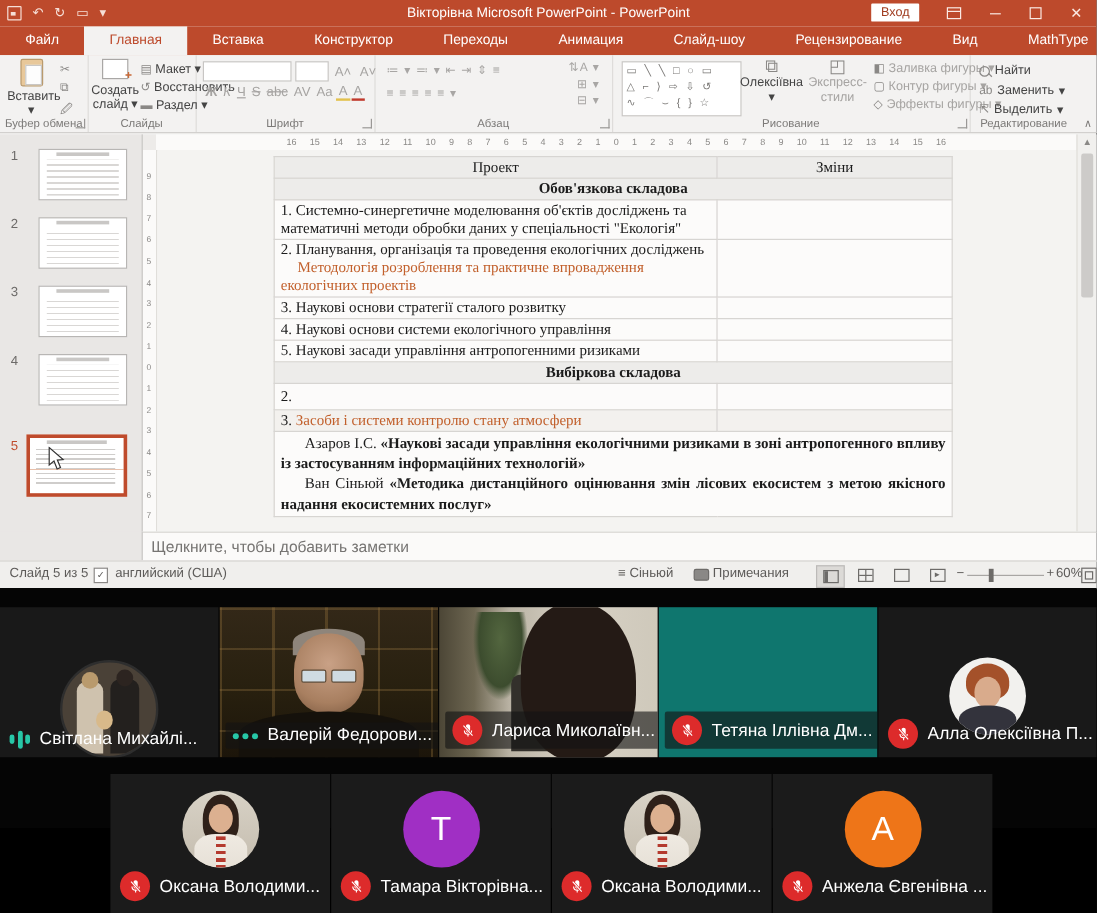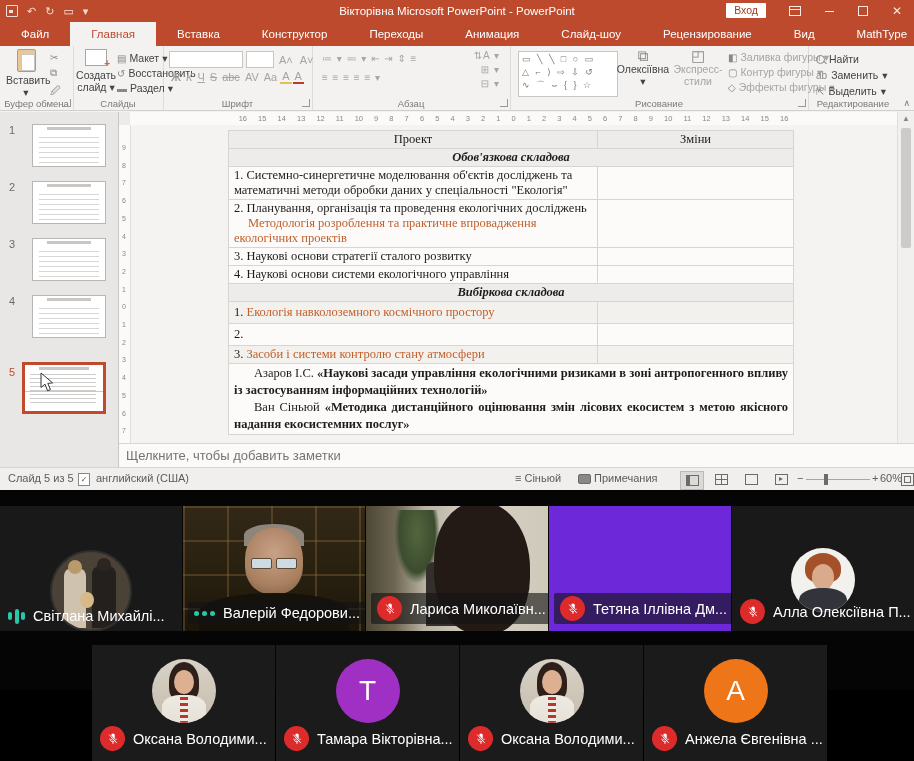--- a/index.html
+++ b/index.html
@@ -72,21 +72,21 @@
   .tnum{position:absolute;left:9px;font-size:11px;color:#6d6b69;}
   .thumb.sel{left:22px;width:78px;height:46px;border:3px solid #bf4b2c;
          background-image:repeating-linear-gradient(180deg,transparent 0 3px,#cfcdcb 3px 4px),linear-gradient(180deg,transparent 26px,#e7c0ab 26px 27px,transparent 27px);
          background-size:66px 34px,100% 100%;background-position:5px 6px,0 0;}
   .canvas{position:absolute;left:131px;top:125px;width:766px;height:318px;background:#f4f3f1;overflow:hidden;}
   
   .stable{position:absolute;left:97px;top:5px;width:565px;font-family:"Liberation Serif",serif;color:#1c1c1c;
           border-collapse:collapse;table-layout:fixed;}
   .stable td{border:1px solid #d7d5d2;font-size:12.5px;padding:1px 5px;vertical-align:top;background:#fcfbfa;}
   .stable .hed{background:#edecea;text-align:center;}
-  .stable .sec{background:#edecea;text-align:center;font-weight:bold;font-style:italic;}
+  .stable .sec{background:#edecea;text-align:center;font-weight:bold;}
   .stable .shaded{background:#f3f1ee;}
   .orange{color:#c2602c;}
   .thesis{font-size:12.8px;line-height:1.36;text-align:justify;}
   .thesis p{margin:0;text-indent:20px;}
   .thesis .tb{font-weight:bold;}
   .scrollbar{position:absolute;left:897px;top:112px;width:17px;height:331px;background:#f1f0ee;border-left:1px solid #e0deda;}
   .scrollbar .arr{position:absolute;left:4px;color:#8a8886;font-size:8px;}
   .scrollbar .sthumb{position:absolute;left:3px;top:16px;width:10px;height:120px;background:#cdcbc9;border-radius:2px;}
   .navbtns{position:absolute;left:899px;top:445px;width:14px;color:#8a8886;font-size:8px;line-height:10px;text-align:center;}
   
@@ -143,21 +143,21 @@
   .vid-man .gl i{width:19px;height:9px;background:#cfdbe2;border:1px solid #5d4a36;border-radius:2px;}
   .vid-man .body{position:absolute;left:50%;bottom:0;transform:translateX(-50%);width:150px;height:38px;
      border-radius:50% 50% 0 0;background:#15110b;}
   .vid-wom{background:linear-gradient(90deg,#4c4636 0%,#6e6752 16%,#b9b2a3 32%,#d7d1c5 60%,#cfc9bb 100%);}
   .vid-wom .plant{position:absolute;left:28px;top:4px;width:46px;height:74px;
      background:radial-gradient(ellipse at 50% 30%,#53663f 0%,#3c4c2e 55%,transparent 70%);}
   .vid-wom .chair{position:absolute;left:60px;top:56px;width:58px;height:64px;border-radius:8px 14px 0 0;background:#33302b;}
   .vid-wom .hair{position:absolute;right:18px;top:-4px;width:96px;height:132px;border-radius:44% 50% 42% 46%;background:#241a15;}
   .vid-wom .face{position:absolute;right:72px;top:34px;width:34px;height:48px;border-radius:48%;
      background:linear-gradient(100deg,#dcb294 0%,#c79878 80%);}
-  .tile-orange{background:#6d28d9;}
+  .tile-orange{background:#0f766e;}
   .ava-alla{position:absolute;left:50%;top:42px;transform:translateX(-50%);width:64px;height:64px;border-radius:50%;
             background:#f2f1ee;overflow:hidden;}
   .ava-alla .hair{position:absolute;left:14px;top:5px;width:36px;height:30px;border-radius:50% 50% 40% 40%;background:#a4512a;}
   .ava-alla .face{position:absolute;left:21px;top:16px;width:22px;height:26px;border-radius:50%;background:#d9ab8c;}
   .ava-alla .body{position:absolute;left:8px;top:40px;width:48px;height:26px;border-radius:45% 45% 0 0;background:#33333c;}
   
   .tile2{position:absolute;top:155px;width:183px;height:116px;background:#1b1b1b;}
   .tile2 .namebar{bottom:10px;}
   .ava-ok{position:absolute;left:50%;top:14px;transform:translateX(-50%);width:64px;height:64px;border-radius:50%;
           background:linear-gradient(180deg,#d8d2c6 0%,#c4bcae 100%);overflow:hidden;}
@@ -424,28 +424,26 @@
         </tr>
         <tr>
               <td>3.  Наукові основи стратегії сталого розвитку</td>
               <td></td>
             </tr>
         <tr>
               <td>4.  Наукові основи системи екологічного управління</td>
               <td></td>
             </tr>
         <tr>
+              <td>5. Наукові засади управління антропогенними ризиками</td>
+              <td></td>
+            </tr>
+        <tr>
               <td class="sec" colspan="2">Вибіркова складова</td>
             </tr>
-        <tr>
-          <td class="shaded" style="padding-top:3px;padding-bottom:3px;">
-            <span>1.</span> <span class="orange">Екологія навколоземного космічного простору</span>
-          </td>
-              <td class="shaded"></td>
-        </tr>
         <tr>
               <td style="padding-top:3px;padding-bottom:3px;">2.</td>
               <td></td>
             </tr>
         <tr>
           <td class="shaded">
             <span>3.</span> <span class="orange">Засоби і системи  контролю стану атмосфери</span>
           </td>
               <td class="shaded"></td>
         </tr>

